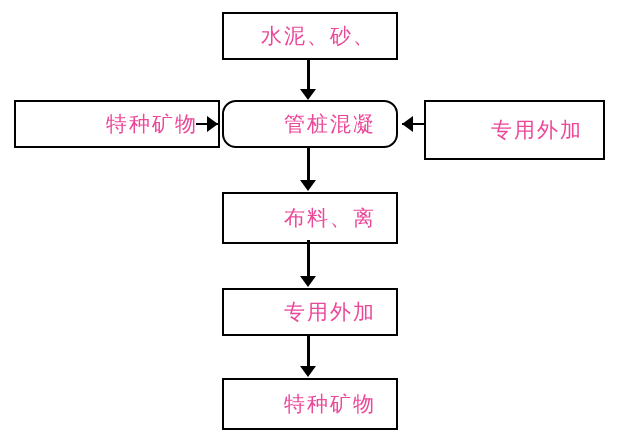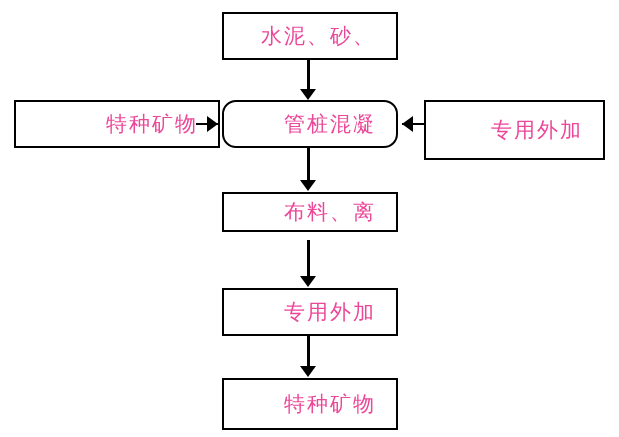--- a/index.html
+++ b/index.html
@@ -35,21 +35,21 @@
     color: #ec4899;
     letter-spacing: 2px;
     padding-right: 20px;
     white-space: nowrap;
     flex: 0 0 auto;
   }
   
   .node.center { left: 222px; width: 176px; }
   .n1 { top: 12px;  height: 48px; }
   .n2 { top: 100px; height: 48px; border-radius: 14px; }
-  .n3 { top: 192px; height: 40px; }
+  .n3 { top: 192px; height: 52px; }
   .n4 { top: 288px; height: 48px; }
   .n5 { top: 378px; height: 52px; }
   .n-left  { left: 14px;  top: 100px; width: 206px; height: 48px; }
   .n-right { left: 424px; top: 100px; width: 181px; height: 60px; }
 
   
   .vline {
     position: absolute;
     left: 307px;
     width: 2.5px;

